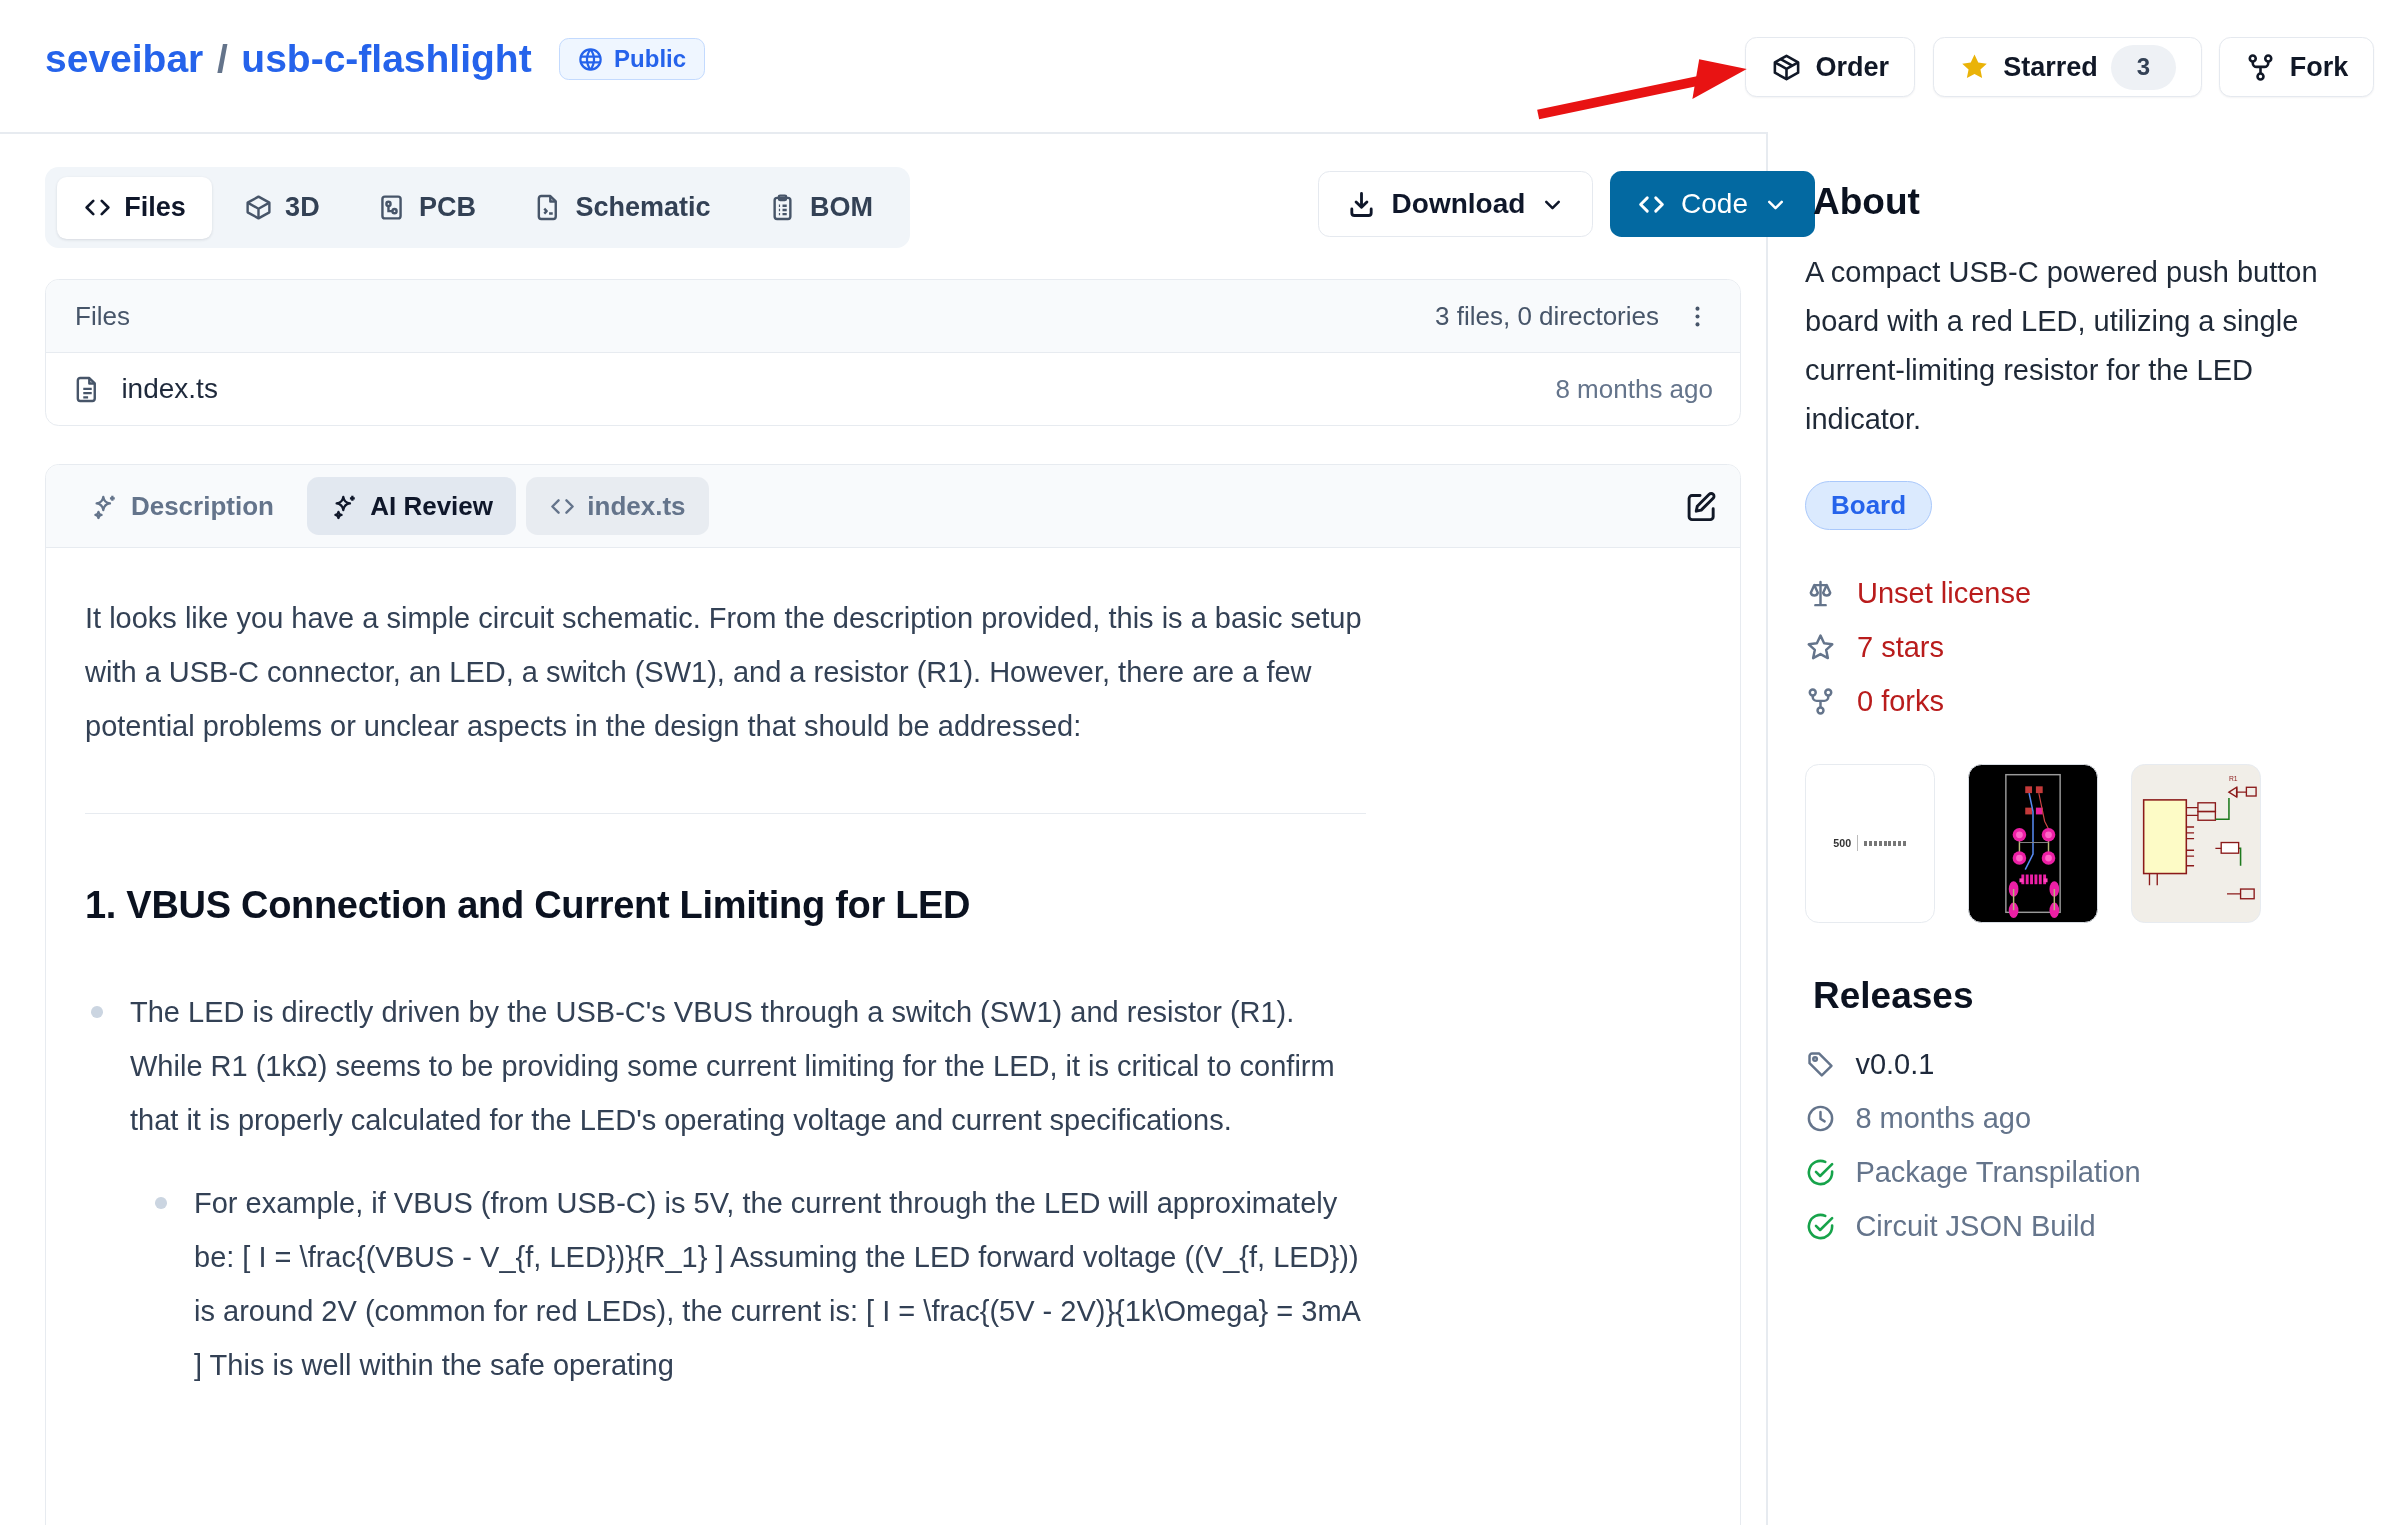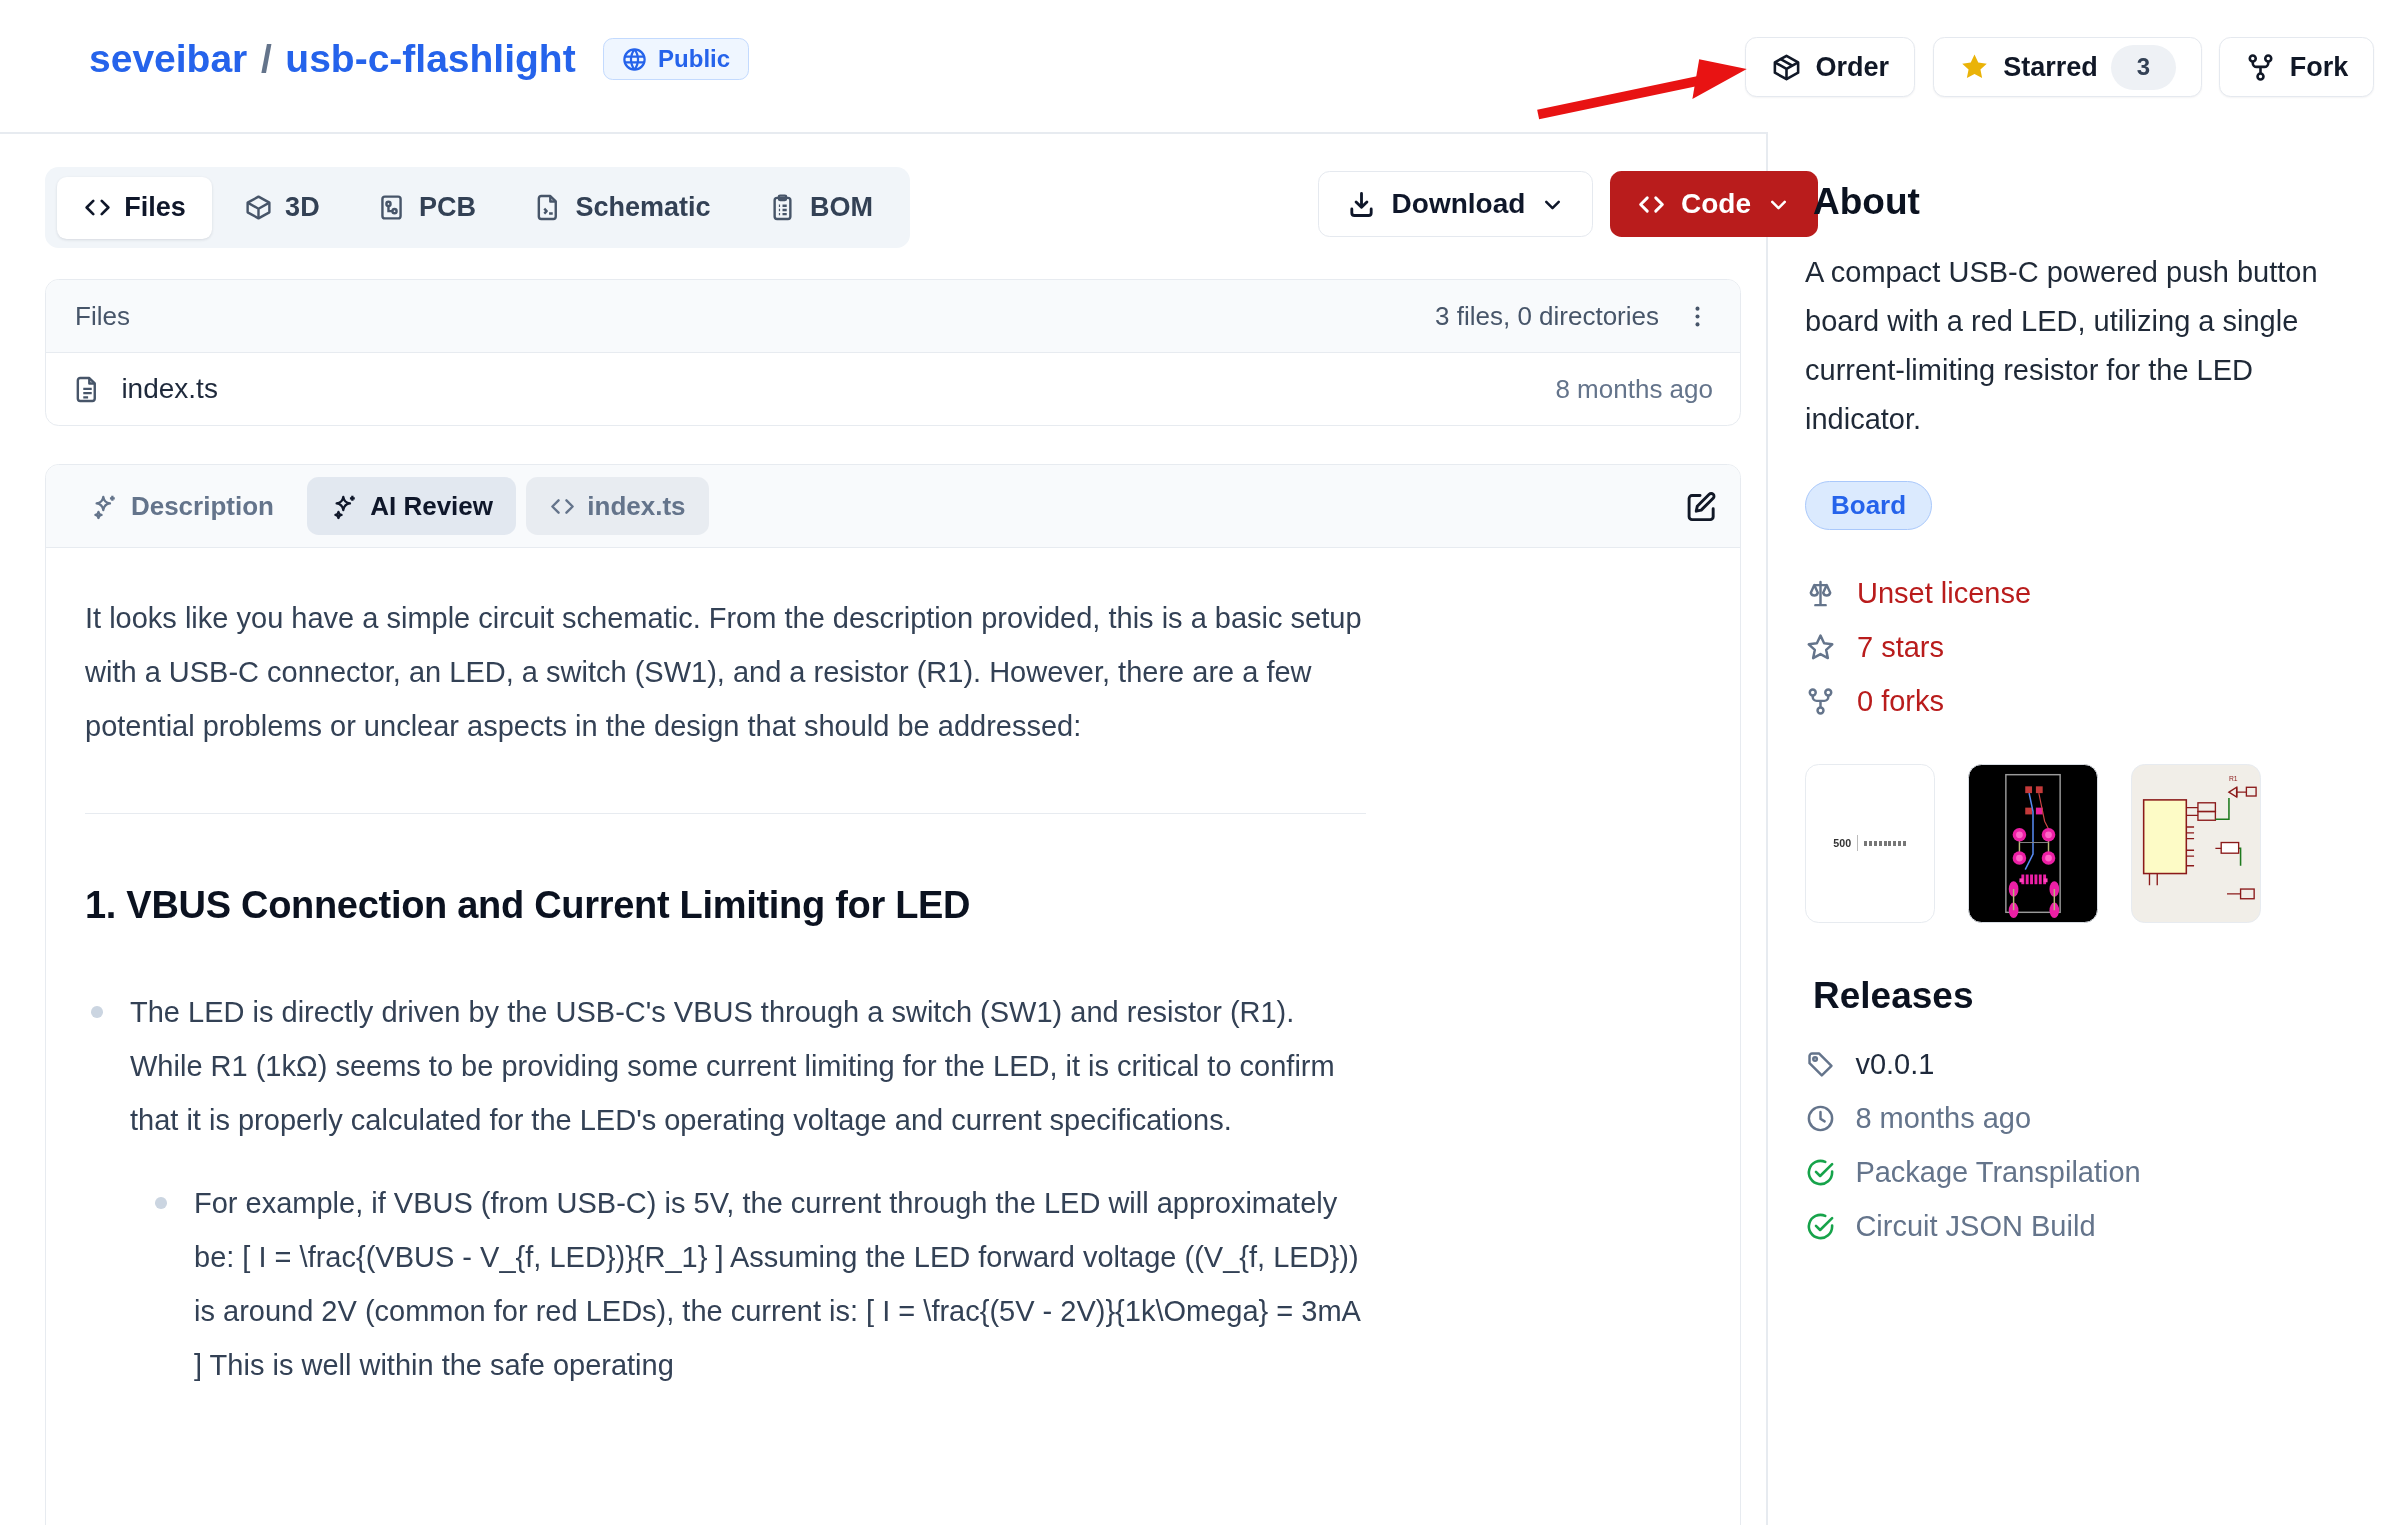--- a/index.html
+++ b/index.html
@@ -2,21 +2,21 @@
 <html><head>
 <meta charset="utf-8">
 <style>
   html,body{margin:0;padding:0;background:#fff;}
   body{width:2405px;height:1525px;position:relative;overflow:hidden;
        font-family:"Liberation Sans",sans-serif;color:#0f172a;}
   svg{display:block;flex:none;}
 
   
   .repo-title{position:absolute;left:45px;top:37px;display:flex;align-items:center;gap:13.6px;
-              font-size:39px;font-weight:700;margin-left:44px;}
+              font-size:39px;font-weight:700;}
   .repo-title .lnk{color:#2563eb;text-decoration:none;cursor:pointer;}
   .repo-title .sep{color:#64748b;font-weight:600;}
   .pub-badge{display:inline-flex;align-items:center;gap:9.7px;margin-left:13.6px;
              background:#eff6ff;border:1.9px solid #c3dafe;border-radius:9.7px;
              padding:5.8px 17.5px;font-size:24px;font-weight:700;color:#2563eb;}
   .top-actions{position:absolute;top:37px;left:1745px;display:flex;gap:17.5px;}
   .btn{display:inline-flex;align-items:center;gap:13.6px;height:60px;padding:0 25px;
        border:1.9px solid #e5e9ef;border-radius:11.6px;background:#fff;
        font-size:27px;font-weight:600;color:#111827;box-shadow:0 1px 1.9px rgba(15,23,42,.05);cursor:pointer;justify-content:center;}
   .count-pill{background:#eef1f5;border-radius:969px;min-width:45px;height:45px;
@@ -30,22 +30,22 @@
   .tabbar{position:absolute;left:45px;top:167px;display:inline-flex;align-items:center;gap:5.8px;
           background:#f1f5f9;border-radius:13.6px;padding:9.7px 11.6px;}
   .tab{display:flex;align-items:center;gap:12.6px;height:62px;padding:0 26px;border-radius:9.7px;
        font-size:27px;font-weight:600;color:#334155;cursor:pointer;}
   .tab .ticon{color:#475569;}
   .tab.active{background:#fff;color:#0f172a;box-shadow:0 1px 2.9px rgba(15,23,42,.12);}
   .tab.active .ticon{color:#0f172a;}
   .toolbar-right{position:absolute;top:171px;left:1318px;display:flex;gap:17.5px;}
   .dl-btn{display:flex;align-items:center;gap:14.6px;height:66px;padding:0 27px;background:#fff;
           border:1.9px solid #e5e9ef;border-radius:11.6px;font-size:28px;font-weight:600;color:#0f172a;cursor:pointer;}
-  .code-btn{display:flex;align-items:center;gap:14.6px;height:66px;padding:0 27px;background:#b91c1c;
-            border-radius:11.6px;font-size:28px;font-weight:700;color:#fff;border:none;cursor:pointer;}
+  .code-btn{display:flex;align-items:center;gap:14.6px;height:66px;padding:0 27px;background:#0369a1;
+            border-radius:11.6px;font-size:28px;font-weight:400;color:#fff;border:none;cursor:pointer;}
 
   
   .files-card{position:absolute;left:45px;top:279px;width:1694px;border:1.9px solid #e7ebf0;
               border-radius:13.6px;overflow:hidden;background:#fff;}
   .files-head{height:72px;background:#f8fafc;border-bottom:1.9px solid #e7ebf0;display:flex;
               align-items:center;padding:0 29px;font-size:26px;color:#475569;}
   .files-head .spacer{flex:1;}
   .files-head .kebab{color:#475569;cursor:pointer;margin-left:25px;}
   .file-row{height:72px;display:flex;align-items:center;gap:19.4px;padding:0 27px;
             font-size:28px;color:#1e293b;cursor:pointer;}

